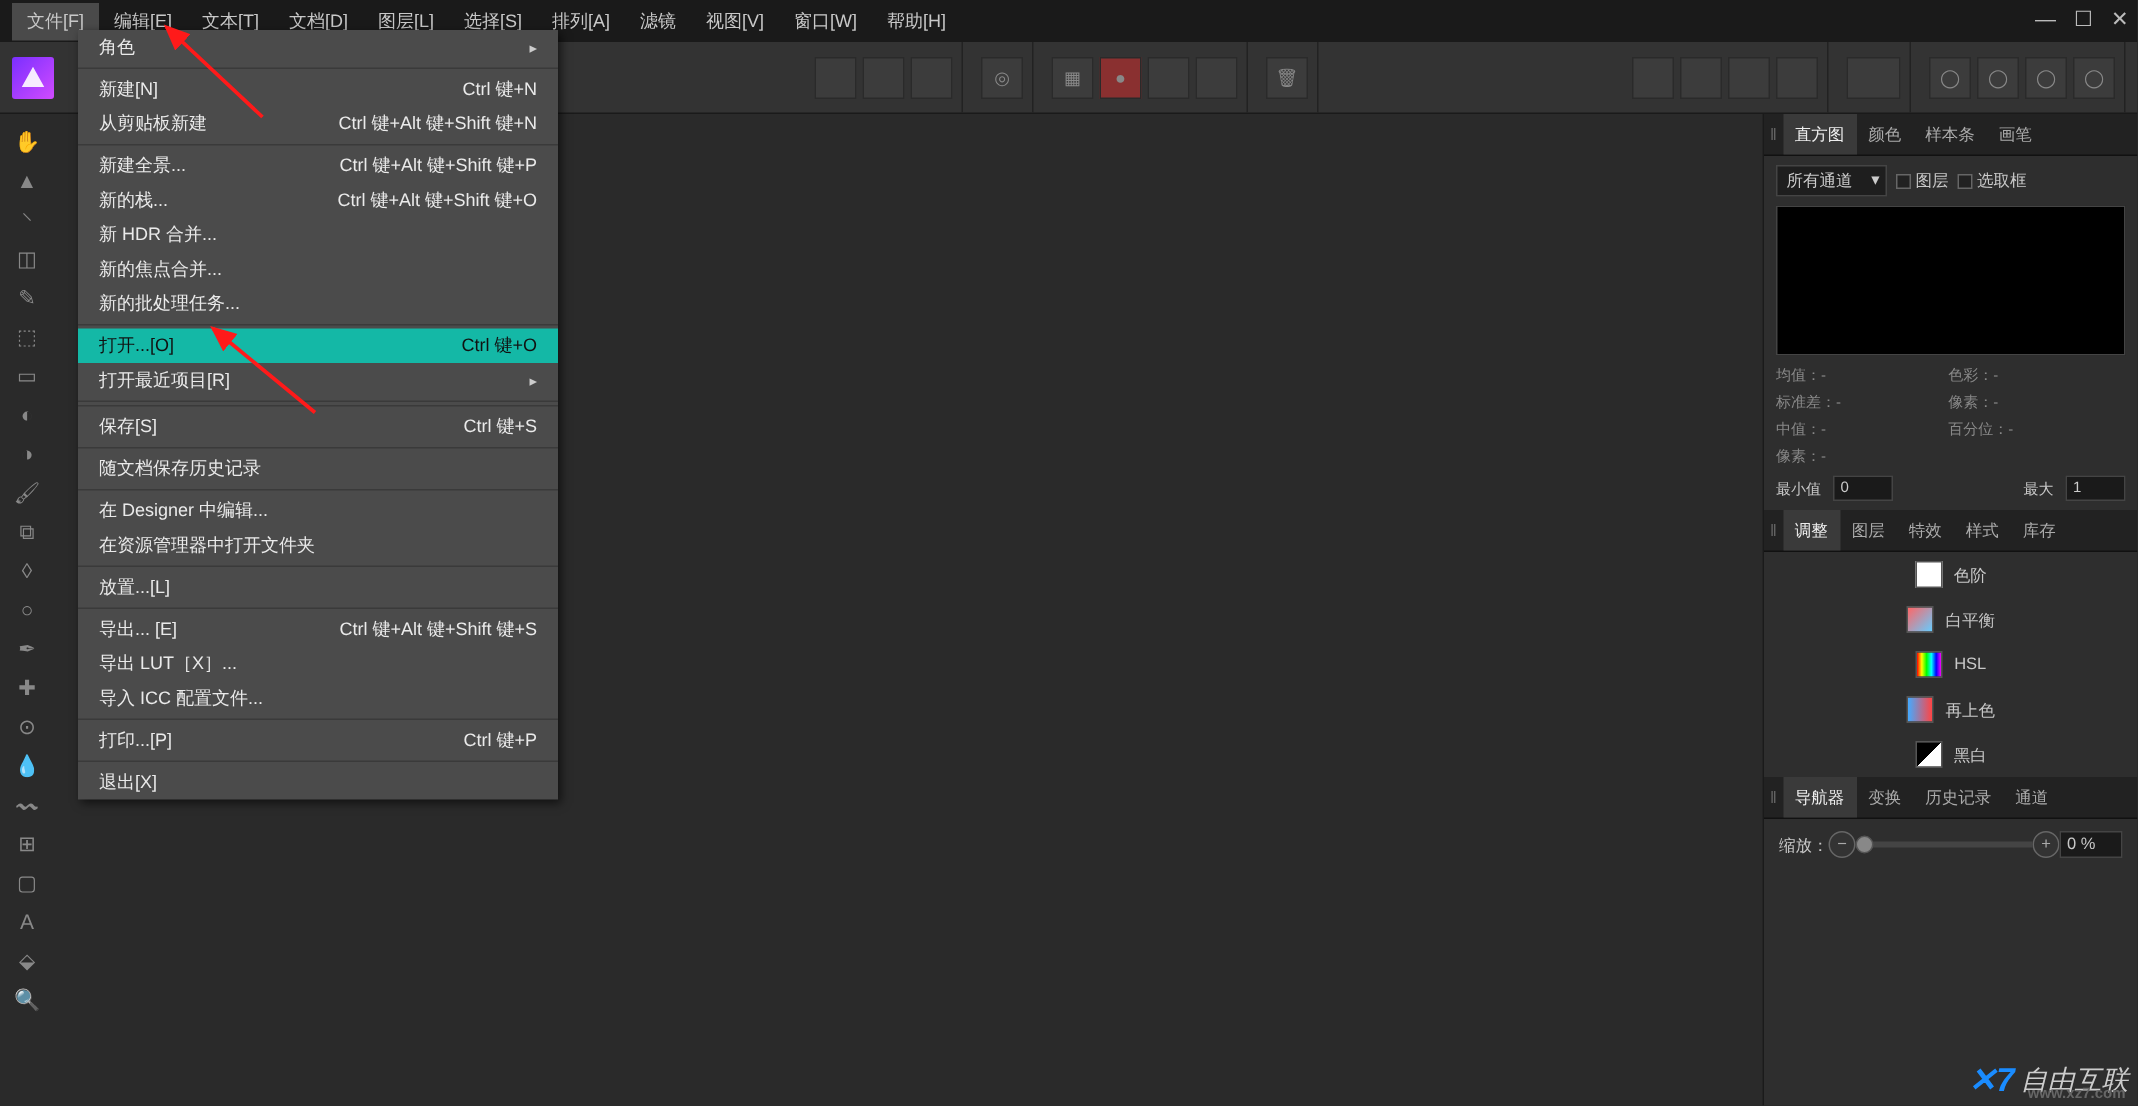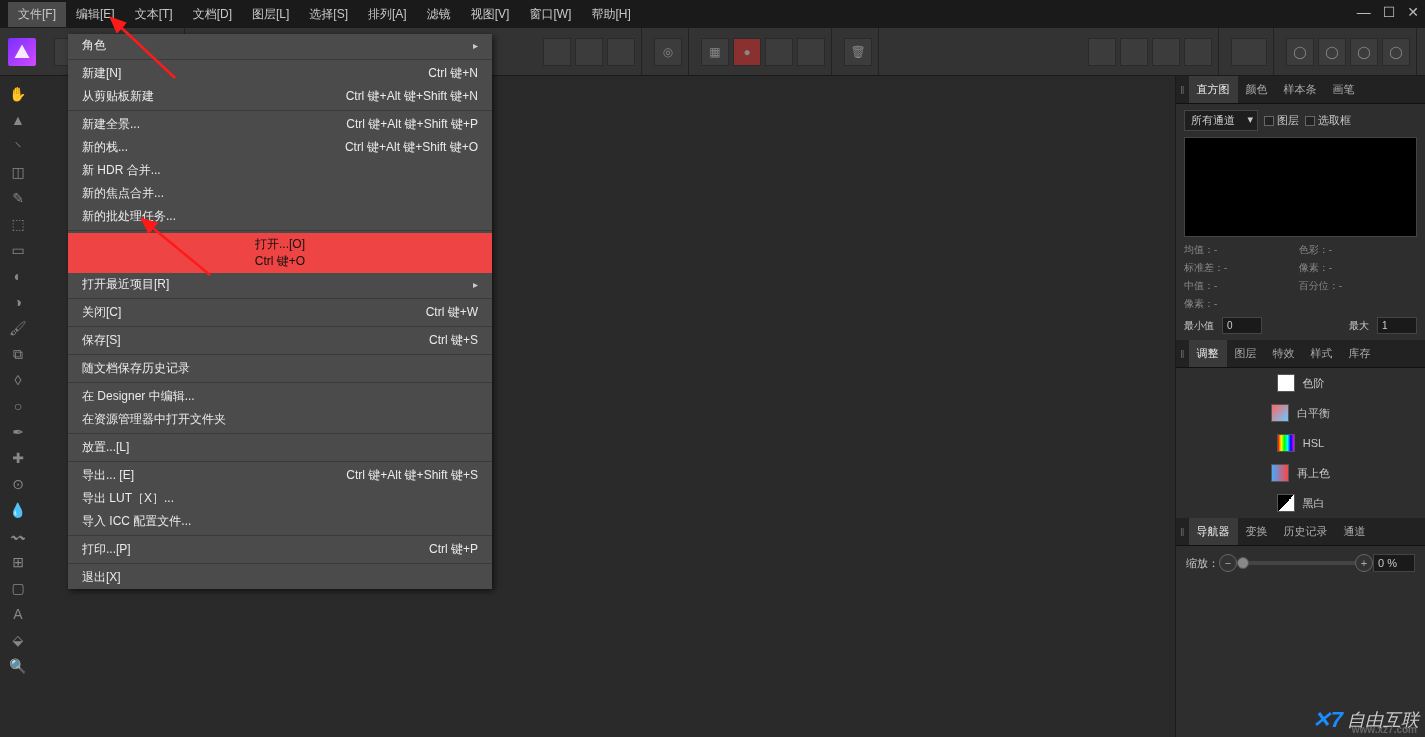--- a/index.html
+++ b/index.html
@@ -19,23 +19,23 @@
 .tool-group { display: flex; gap: 4px; align-items: center; padding: 0 6px; border-right: 1px solid #222; height: 100%; }
 .tool-btn { width: 28px; height: 28px; background: #3c3c3c; border: 1px solid #2a2a2a; display:flex;align-items:center;justify-content:center; color:#888; font-size:12px; }
 .tool-btn.red { background:#8a3030; }
 .tool-btn.wide { width:36px; }
 
 
 .toolbox { position: absolute; left: 0; top: 76px; width: 36px; background: #2a2a2a; display: flex; flex-direction: column; align-items:center; gap:2px; padding-top:6px; }
 .toolbox .tbx { width: 24px; height: 24px; display:flex;align-items:center;justify-content:center; color:#888; cursor:pointer; font-size:14px; }
 
 
-.dropdown { position: absolute; left: 52px; top: 34px; width: 424px; background: #4b4b4b; color: #eaeaea; box-shadow: 2px 2px 6px rgba(0,0,0,0.6); z-index: 100; margin-left: 16px; }
+.dropdown { position: absolute; left: 52px; top: 20px; width: 320px; background: #4b4b4b; color: #eaeaea; box-shadow: 2px 2px 6px rgba(0,0,0,0.6); z-index: 100; }
 .dd-row { display: flex; justify-content: space-between; align-items: center; padding: 3px 14px; cursor: pointer; position: relative; }
-.dd-row.hover { background: #ef4444; color:#111;flex-direction:column; }
+.dd-row.hover { background: #14b8a6; color:#111; }
 .dd-row .arrow { font-size: 10px; color:#ccc; }
 .dd-sep { height: 1px; background: #3a3a3a; margin: 2px 0; }
 
 
 .arrow-line { position: absolute; z-index: 200; pointer-events: none; }
 
 
 .canvas-area { position: absolute; left:36px; top:76px; right:250px; bottom:0; background:#2a2a2a; }
 
 
@@ -209,24 +209,20 @@
     <div class="dd-sep"></div>
     <div class="dd-row hover">
       <span>打开...[O]</span>
       <span>Ctrl 键+O</span>
     </div>
     <div class="dd-row">
       <span>打开最近项目[R]</span>
       <span class="arrow">▸</span>
     </div>
     <div class="dd-sep"></div>
-    <div class="dd-row">
-      <span>关闭[C]</span>
-      <span>Ctrl 键+W</span>
-    </div>
     <div class="dd-sep"></div>
     <div class="dd-row">
       <span>保存[S]</span>
       <span>Ctrl 键+S</span>
     </div>
     <div class="dd-sep"></div>
     <div class="dd-row">
       <span>随文档保存历史记录</span>
     </div>
     <div class="dd-sep"></div>

